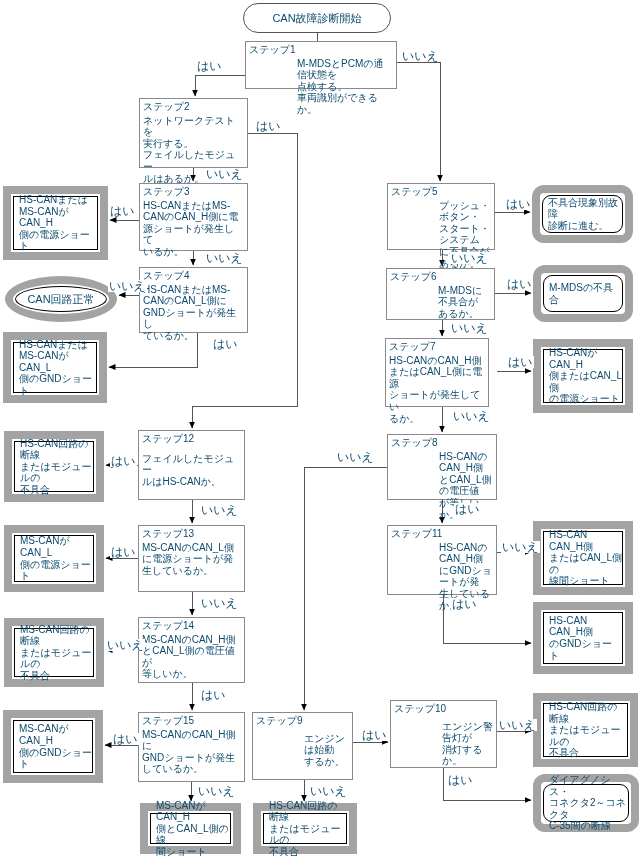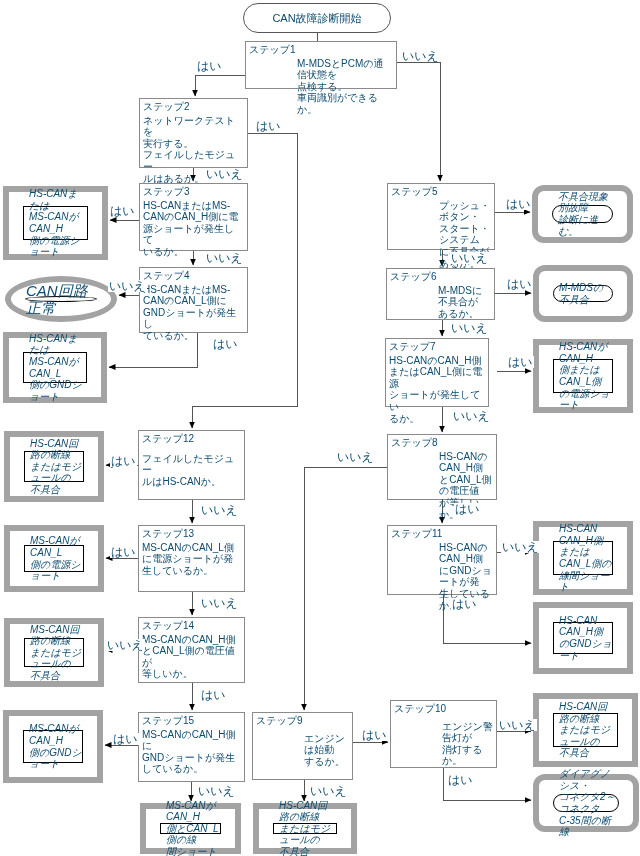--- a/index.html
+++ b/index.html
@@ -8,29 +8,29 @@
     font-family:"Liberation Sans","DejaVu Sans",sans-serif;color:#0c4a6e;
   }
   svg.edges{position:absolute;left:0;top:0;width:640px;height:856px;z-index:1;}
   .node{position:absolute;box-sizing:border-box;background:#fff;z-index:2;font-size:10px;line-height:1.16;}
   
   .step{border:1px solid #8a8a8a;padding:2px 3px 1px 3px;}
   .step .t{white-space:pre-line;}
   .step .b{white-space:pre-line;margin-top:2px;}
   .step .b.ind{padding-left:8px;margin-left:40px;}
   
-  .result{border:6px solid #a3a3a3;padding:14px;font-style:italic;}
+  .result{border:8px solid #a3a3a3;padding:2px;}
   .result .inner2{border:1px solid #000;width:100%;height:100%;box-sizing:border-box;
     display:flex;align-items:center;}
   .result .txt{white-space:pre-line;padding-left:5px;}
   .result.round{border-radius:12px;}
   .result.round .inner2{border-radius:9px;justify-content:flex-end;}
   .result.ellipse{border-radius:50%;}
   .result.ellipse .inner2{border-radius:50%;justify-content:center;}
-  .result.ellipse .txt{padding-left:0;font-size:15px;}
+  .result.ellipse .txt{padding-left:0;font-size:11px;}
   
   .terminator{border:1px solid #555;border-radius:15px;display:flex;align-items:center;justify-content:center;font-size:11px;}
   .lbl{position:absolute;z-index:3;font-size:12px;background:#fff;line-height:1;padding:0 1px;}
 </style>
 </head>
 <body>
 
 <div class="canvas">
 
   <svg class="edges" viewBox="0 0 640 856" shape-rendering="crispEdges">

